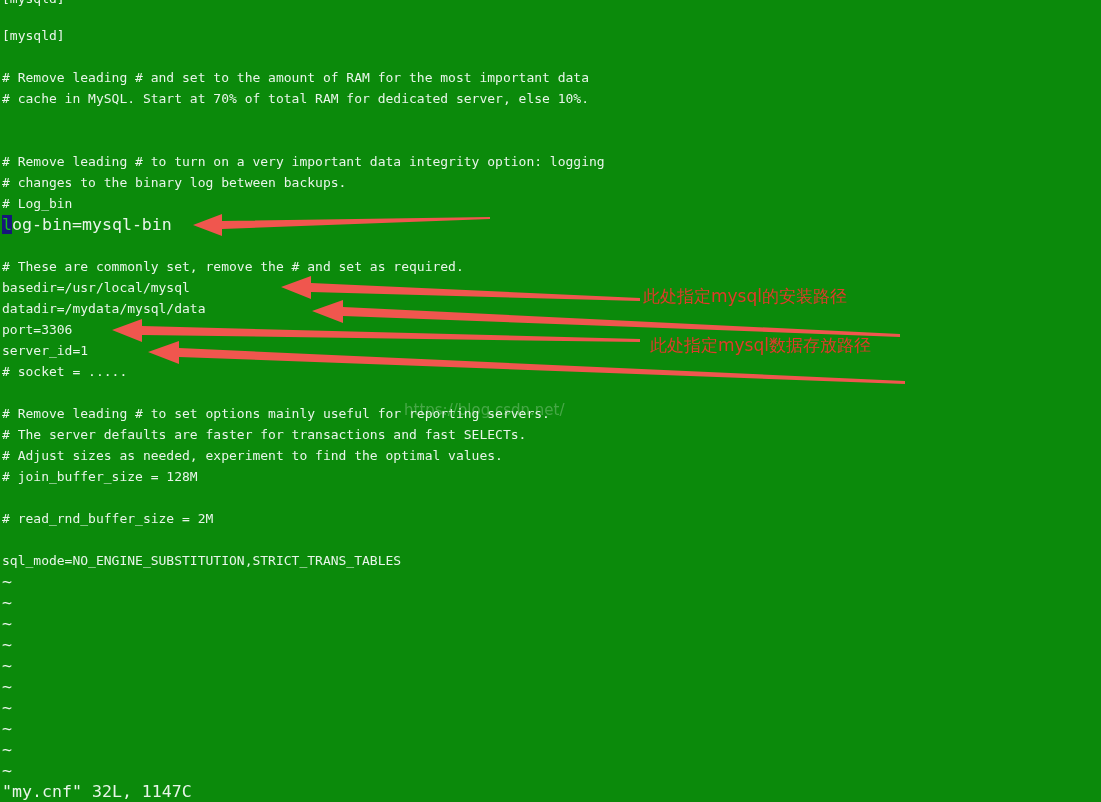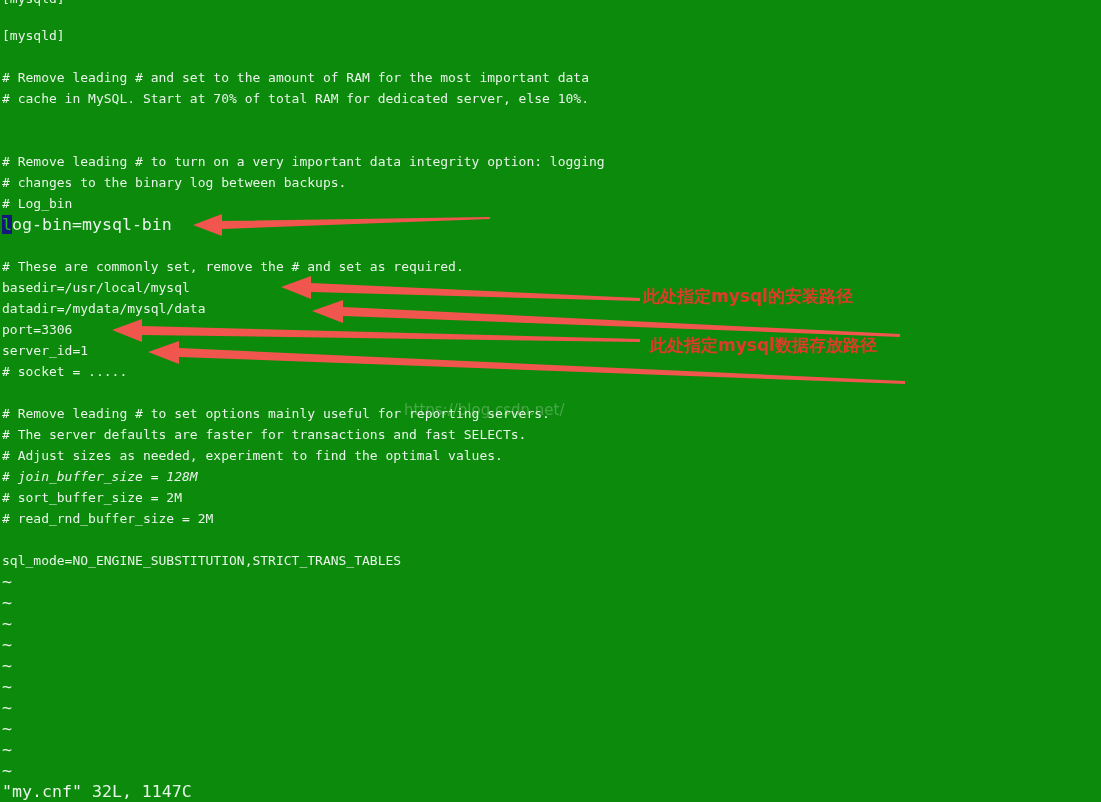--- a/index.html
+++ b/index.html
@@ -83,21 +83,21 @@
     height: 802px;
     z-index: 3;
     pointer-events: none;
   }
   .cn-note {
     position: absolute;
     color: #e03a2a;
     font-family: "DejaVu Sans", "Liberation Sans", sans-serif;
     font-size: 17px;
     white-space: nowrap;
-    font-weight: 700;
+    font-weight: 400;
   }
   
   .watermark {
     position: absolute;
     color: rgba(210, 235, 210, 0.30);
     font-family: "DejaVu Sans", "Liberation Sans", sans-serif;
     font-size: 15px;
     white-space: nowrap;
     z-index: 4;
     pointer-events: none;
@@ -127,22 +127,21 @@
     <div class="tline" style="top:256px;"># These are commonly set, remove the # and set as required.</div>
     <div class="tline" style="top:277px;">basedir=/usr/local/mysql</div>
     <div class="tline" style="top:298px;">datadir=/mydata/mysql/data</div>
     <div class="tline" style="top:319px;">port=3306</div>
     <div class="tline" style="top:340px;">server_id=1</div>
     <div class="tline" style="top:361px;"># socket = .....</div>
     <div class="tline" style="top:382px;"></div>
     <div class="tline" style="top:403px;text-align:right;"># Remove leading # to set options mainly useful for reporting servers.</div>
     <div class="tline" style="top:424px;"># The server defaults are faster for transactions and fast SELECTs.</div>
     <div class="tline" style="top:445px;text-align:center;"># Adjust sizes as needed, experiment to find the optimal values.</div>
-    <div class="tline" style="top:466px;font-style:italic;"># join_buffer_size = 128M</div>
-    <div class="tline" style="top:487px;"># sort_buffer_size = 2M</div>
+    <div class="tline" style="top:466px;"># join_buffer_size = 128M</div>
     <div class="tline" style="top:508px;"># read_rnd_buffer_size = 2M</div>
     <div class="tline" style="top:529px;"></div>
     <div class="tline" style="top:550px;">sql_mode=NO_ENGINE_SUBSTITUTION,STRICT_TRANS_TABLES</div>
 
     <div class="tilde" style="top:571px;">~</div>
     <div class="tilde" style="top:592px;">~</div>
     <div class="tilde" style="top:613px;">~</div>
     <div class="tilde" style="top:634px;">~</div>
     <div class="tilde" style="top:655px;">~</div>
     <div class="tilde" style="top:676px;">~</div>

